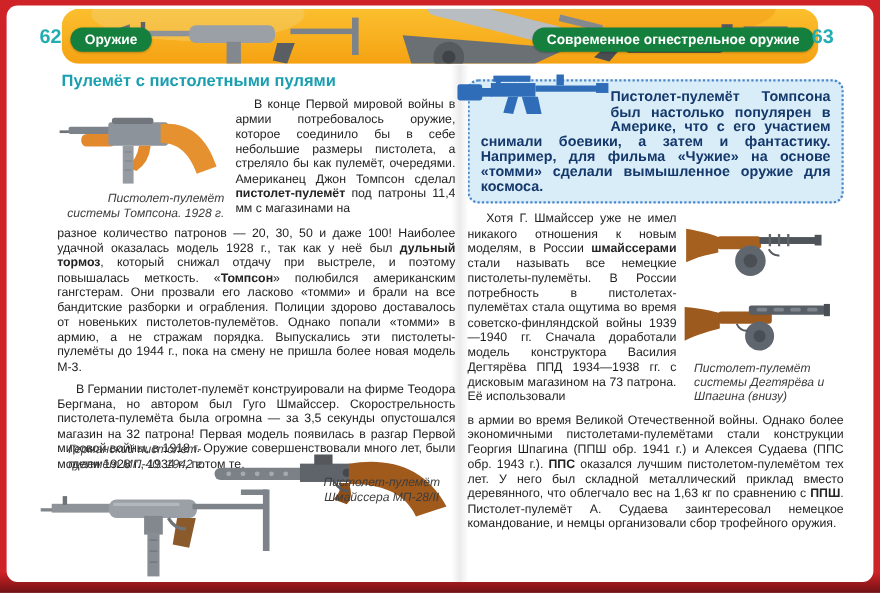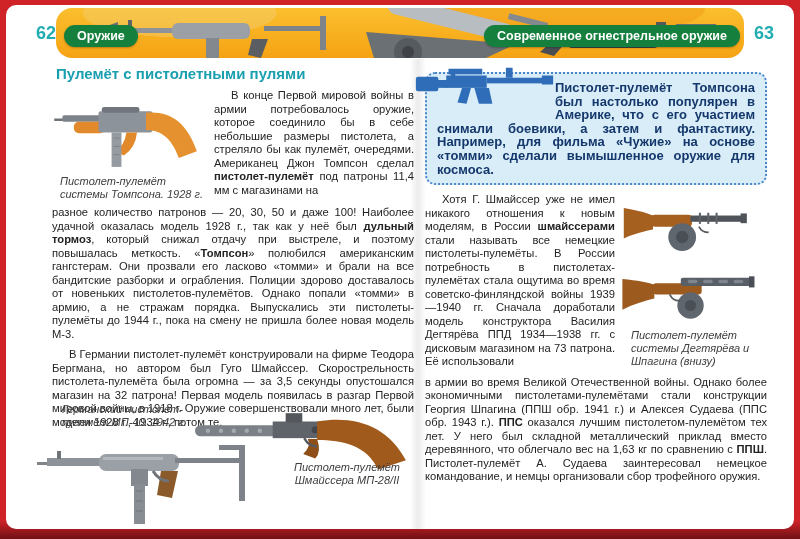--- a/index.html
+++ b/index.html
@@ -19,21 +19,21 @@
     background:
       radial-gradient(ellipse 160px 40px at 18% 10%,#f3d27a66 0 60%,transparent 61%),
       radial-gradient(ellipse 220px 50px at 75% 0%,#ef921066 0 60%,transparent 61%),
       linear-gradient(#fbbf2e,#f5a213);
   }
   .banner svg{position:absolute;left:0;top:0;}
   .pagenum{
     position:absolute;top:18px;font-size:18px;font-weight:bold;color:#23adb2;
   }
   .pagenum.left{left:30px;}
-  .pagenum.right{right:20px;margin-left:16px;}
+  .pagenum.right{right:36px;margin-left:16px;}
   .pill{
     position:absolute;top:20px;background:#15803d;color:#fff;font-weight:bold;
     font-size:12.5px;padding:4px 13px;border-radius:14px;white-space:nowrap;
     box-shadow:0 1px 2px rgba(0,0,0,.25);
   }
   .pill.left{left:58px;}
   .pill.right{right:54px;}
   
   .gutter{
     position:absolute;left:404px;top:54px;width:16px;height:470px;
@@ -41,30 +41,30 @@
   }
   
   .body-text{font-size:11.2px;line-height:13.5px;color:#232323;text-align:justify;hyphens:auto;}
   .indent{text-indent:17px;}
   .caption{font-size:11px;line-height:13px;color:#3d3d3d;font-style:italic;}
   b{font-weight:bold;}
   
   .left-content{position:absolute;left:46px;top:60px;width:362px;}
   .section-title{font-size:15px;font-weight:bold;color:#1a9fb0;margin:0 0 7px 4px;}
   .intro-row{display:flex;gap:10px;}
-  .fig-thompson{width:152px;flex:none;}
+  .fig-thompson{width:152px;flex:none;text-align:right;}
   .fig-thompson svg{display:block;}
   .fig-thompson .caption{margin-top:4px;margin-left:8px;}
   .intro-text{flex:1;}
   .para-full{margin-top:5px;}
   .para-germany{margin-top:7px;}
   .fig-mp40-caption{position:absolute;left:56px;top:398px;width:160px;}
   .fig-mp40{position:absolute;left:28px;top:424px;}
   .fig-mp28{position:absolute;left:186px;top:398px;}
-  .fig-mp28-caption{position:absolute;left:266px;top:456px;width:150px;text-align:center;}
+  .fig-mp28-caption{position:absolute;left:266px;top:428px;width:150px;text-align:center;}
   
   .right-content{position:absolute;left:419px;top:60px;width:342px;}
   .info-box{
     position:relative;margin-top:7px;background:#d9edf9;
     border:2px dotted #4a86c8;border-radius:10px;
     padding:7px 10px 7px 10px;
     font-size:13px;line-height:13.6px;font-weight:bold;color:#14386b;
     text-align:justify;
   }
   .m16-spacer{float:left;width:118px;height:30px;}

